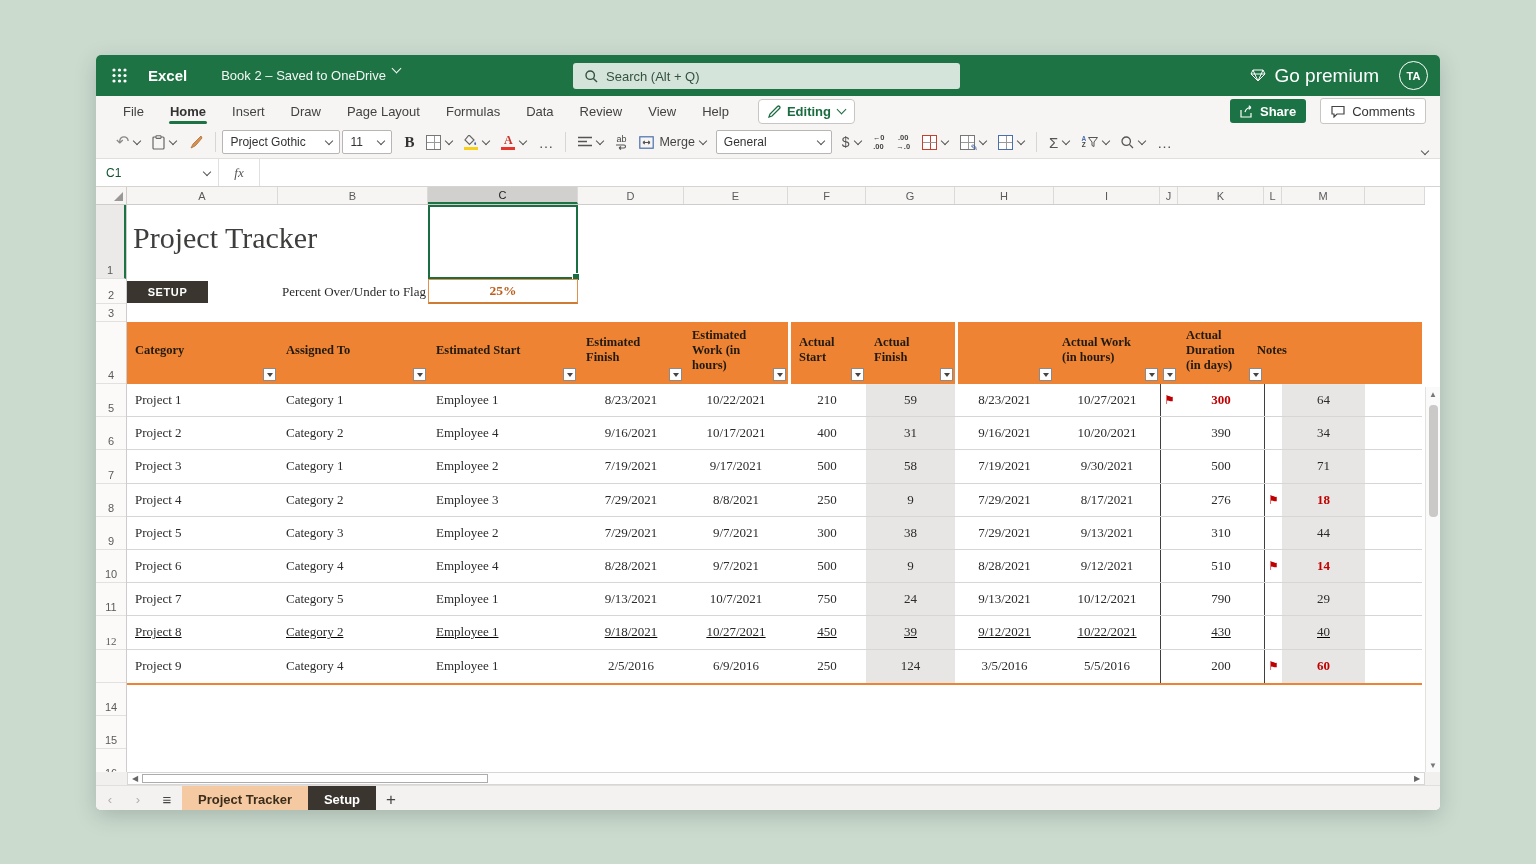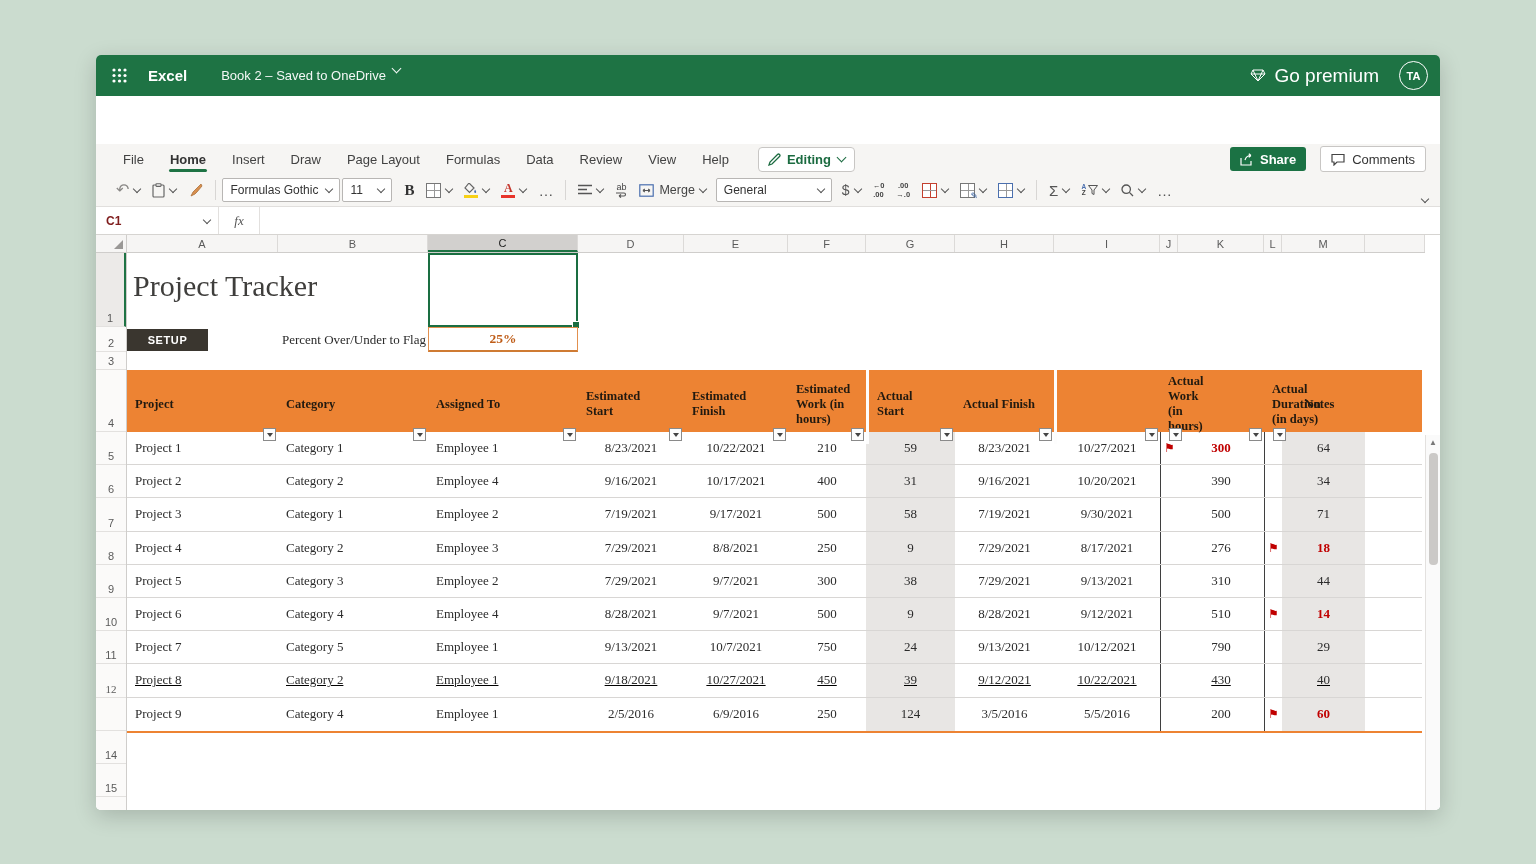--- a/index.html
+++ b/index.html
@@ -13,21 +13,21 @@
   .docname{font-size:13px;margin-left:34px;display:flex;opacity:.95;}
   .chev{display:inline-block;width:6px;height:6px;border-right:1.5px solid currentColor;border-bottom:1.5px solid currentColor;transform:rotate(45deg);margin-left:7px;margin-top:-3px;}
   .searchbox{position:absolute;left:477px;top:8px;width:387px;height:26px;background:#d5e4da;border-radius:3px;display:flex;align-items:center;color:#33523f;font-size:13px;cursor:text;}
   .searchbox svg{margin:0 8px 0 12px;}
   .tb-right{margin-left:auto;display:flex;align-items:center;}
   .premium{display:flex;align-items:center;font-size:19px;cursor:pointer;}
   .premium svg{margin-right:8px;}
   .avatar{width:27px;height:27px;border:1.6px solid #fff;border-radius:50%;margin:0 12px 0 20px;display:flex;align-items:center;justify-content:center;font-size:11px;font-weight:bold;cursor:pointer;}
 
   
-  .menubar{height:30px;background:#f6f5f3;display:flex;align-items:center;padding-left:14px;flex:0 0 auto;position:relative;margin-top:48px;}
+  .menubar{height:30px;background:#f6f5f3;display:flex;align-items:center;padding-left:14px;flex:0 0 auto;position:relative;}
   .mtab{font-size:13px;color:#424242;padding:0 13px;height:30px;display:flex;align-items:center;cursor:pointer;position:relative;white-space:nowrap;}
   .mtab.active{font-weight:bold;color:#333;}
   .mtab.active::after{content:"";position:absolute;left:12px;right:12px;bottom:2px;height:3px;background:#1e7344;border-radius:2px;}
   .editing-btn{margin-left:16px;height:23px;background:#fff;border:1px solid #c8c6c4;border-radius:4px;display:flex;align-items:center;padding:0 9px;font-size:13px;font-weight:bold;color:#1b6b40;cursor:pointer;}
   .editing-btn svg{margin-right:6px;}
   .mb-right{margin-left:auto;display:flex;align-items:center;margin-right:14px;}
   .share-btn{height:24px;background:#1b7244;color:#fff;border-radius:3px;display:flex;align-items:center;padding:0 10px;font-size:13px;font-weight:bold;cursor:pointer;}
   .share-btn svg{margin-right:6px;}
   .comments-btn{height:24px;background:#fff;border:1px solid #c8c6c4;border-radius:3px;display:flex;align-items:center;padding:0 10px;font-size:13px;color:#333;margin-left:14px;cursor:pointer;}
   .comments-btn svg{margin-right:7px;}
@@ -48,21 +48,21 @@
   .decbtn{display:flex;flex-direction:column;align-items:center;font-size:7.5px;line-height:1.2;color:#444;font-weight:bold;}
   .gridicon{width:13px;height:13px;border:1px solid #777;position:relative;background:#fff;}
   .gridicon::before{content:"";position:absolute;left:50%;top:0;bottom:0;width:1px;background:#999;}
   .gridicon::after{content:"";position:absolute;top:50%;left:0;right:0;height:1px;background:#999;}
   .gi-red::before{background:#c4402f;} .gi-red{border-color:#c4402f;}
   .pencil-ov{position:absolute;right:-4px;bottom:-4px;font-size:9px;color:#2f5c9e;}
   .collapse-chev{position:absolute;right:12px;bottom:4px;color:#555;}
 
   
   .formulabar{height:27px;background:#fff;border-bottom:1px solid #d6d4d1;display:flex;align-items:stretch;flex:0 0 auto;}
-  .namebox{width:104px;display:flex;align-items:center;justify-content:space-between;padding:0 8px 0 10px;font-size:12px;color:#7f1d1d;border-right:1px solid #e2e0de;cursor:pointer;font-weight:bold;}
+  .namebox{width:104px;display:flex;align-items:center;justify-content:space-between;padding:0 8px 0 10px;font-size:12px;color:#14532d;border-right:1px solid #e2e0de;cursor:pointer;}
   .fxlab{width:40px;display:flex;align-items:center;justify-content:center;font-family:"Liberation Serif",serif;font-style:italic;font-size:13px;color:#555;border-right:1px solid #e2e0de;}
   .finput{flex:1;cursor:text;}
 
   
   .grid-area{height:585px;position:relative;background:#fff;flex:0 0 auto;overflow:hidden;}
   .corner{position:absolute;left:0;top:0;width:31px;height:18px;background:#f6f5f4;border-right:1px solid #cfcdcb;border-bottom:1px solid #cfcdcb;box-sizing:border-box;cursor:pointer;}
   .corner-tri{position:absolute;right:3px;bottom:3px;width:0;height:0;border-left:9px solid transparent;border-bottom:9px solid #9a9896;}
   .col-letters{position:absolute;left:31px;top:0;height:18px;display:flex;background:#f6f5f4;border-bottom:1px solid #cfcdcb;box-sizing:border-box;width:1298px;}
   .clet{height:100%;display:flex;align-items:center;justify-content:center;font-size:11px;color:#5a5a5a;border-right:1px solid #dcdad8;box-sizing:border-box;cursor:pointer;}
   .clet.sel{background:#d2d0ce;border-bottom:2px solid #1e7344;color:#222;}
@@ -137,20 +137,27 @@
             <circle cx="7.5" cy="13" r="1.6"></circle>
             <circle cx="13" cy="13" r="1.6"></circle>
           </g>
         </svg>
     </div>
     <div class="appname">Excel</div>
     <div class="docname">
       <span>Book 2 – Saved to OneDrive</span>
       <span class="chev"></span>
     </div>
+    <div class="searchbox">
+      <svg width="13" height="13" viewBox="0 0 13 13">
+          <circle cx="5.2" cy="5.2" r="4.2" fill="none" stroke="#33523f" stroke-width="1.4"></circle>
+          <line x1="8.4" y1="8.4" x2="12" y2="12" stroke="#33523f" stroke-width="1.4"></line>
+        </svg>
+      <span>Search (Alt + Q)</span>
+    </div>
     <div class="tb-right">
       <div class="premium">
         <svg width="16" height="13" viewBox="0 0 16 13">
             <path d="M3 1 L13 1 L15 5 L8 12 L1 5 Z M1 5 L15 5 M3 1 L8 12 L13 1" fill="none" stroke="#fff" stroke-width="1"></path>
           </svg>
         <span>Go premium</span>
       </div>
       <div class="avatar">TA</div>
     </div>
   </div>
@@ -204,21 +211,21 @@
         </svg>
       <span class="rchev"></span>
     </div>
     <div class="rbtn">
       <svg width="15" height="15" viewBox="0 0 15 15">
           <path d="M13 1 L7 7 L5 9 L3 13 L7 11 L9 9 L14 3 Z" fill="#d98f4e" stroke="#a9713c" stroke-width="0.8"></path>
         </svg>
     </div>
     <div class="rdiv"></div>
     <div class="selbox fontname">
-        <span>Formulas Gothic</span>
+        <span>Project Gothic</span>
         <span class="rchev"></span>
       </div>
     <div class="selbox fontsize">
         <span>11</span>
         <span class="rchev"></span>
       </div>
     <div class="rbtn" style="margin-left:8px;">
         <span class="boldb">B</span>
       </div>
     <div class="rbtn">
@@ -381,26 +388,20 @@
     <div class="content">
       <div class="sheet-title">Project Tracker</div>
       <div class="sel-c1"></div>
       <div class="setup-btn">SETUP</div>
       <div class="pct-label">Percent Over/Under to Flag</div>
       <div class="pct-cell">25%</div>
 
       <div class="ptable">
         <div class="ptable-head" id="ptable-head" style="grid-template-columns: 151px 150px 150px 106px 104px 78px 89px 99px 106px 18px 86px 18px 83px 57px;">
             <div class="hcell">
-              <span>Project</span>
-              <div class="fbtn">
-                <span class="tri"></span>
-              </div>
-            </div>
-            <div class="hcell">
               <span>Category</span>
               <div class="fbtn">
                 <span class="tri"></span>
               </div>
             </div>
             <div class="hcell">
               <span>Assigned To</span>
               <div class="fbtn">
                 <span class="tri"></span>
               </div>

